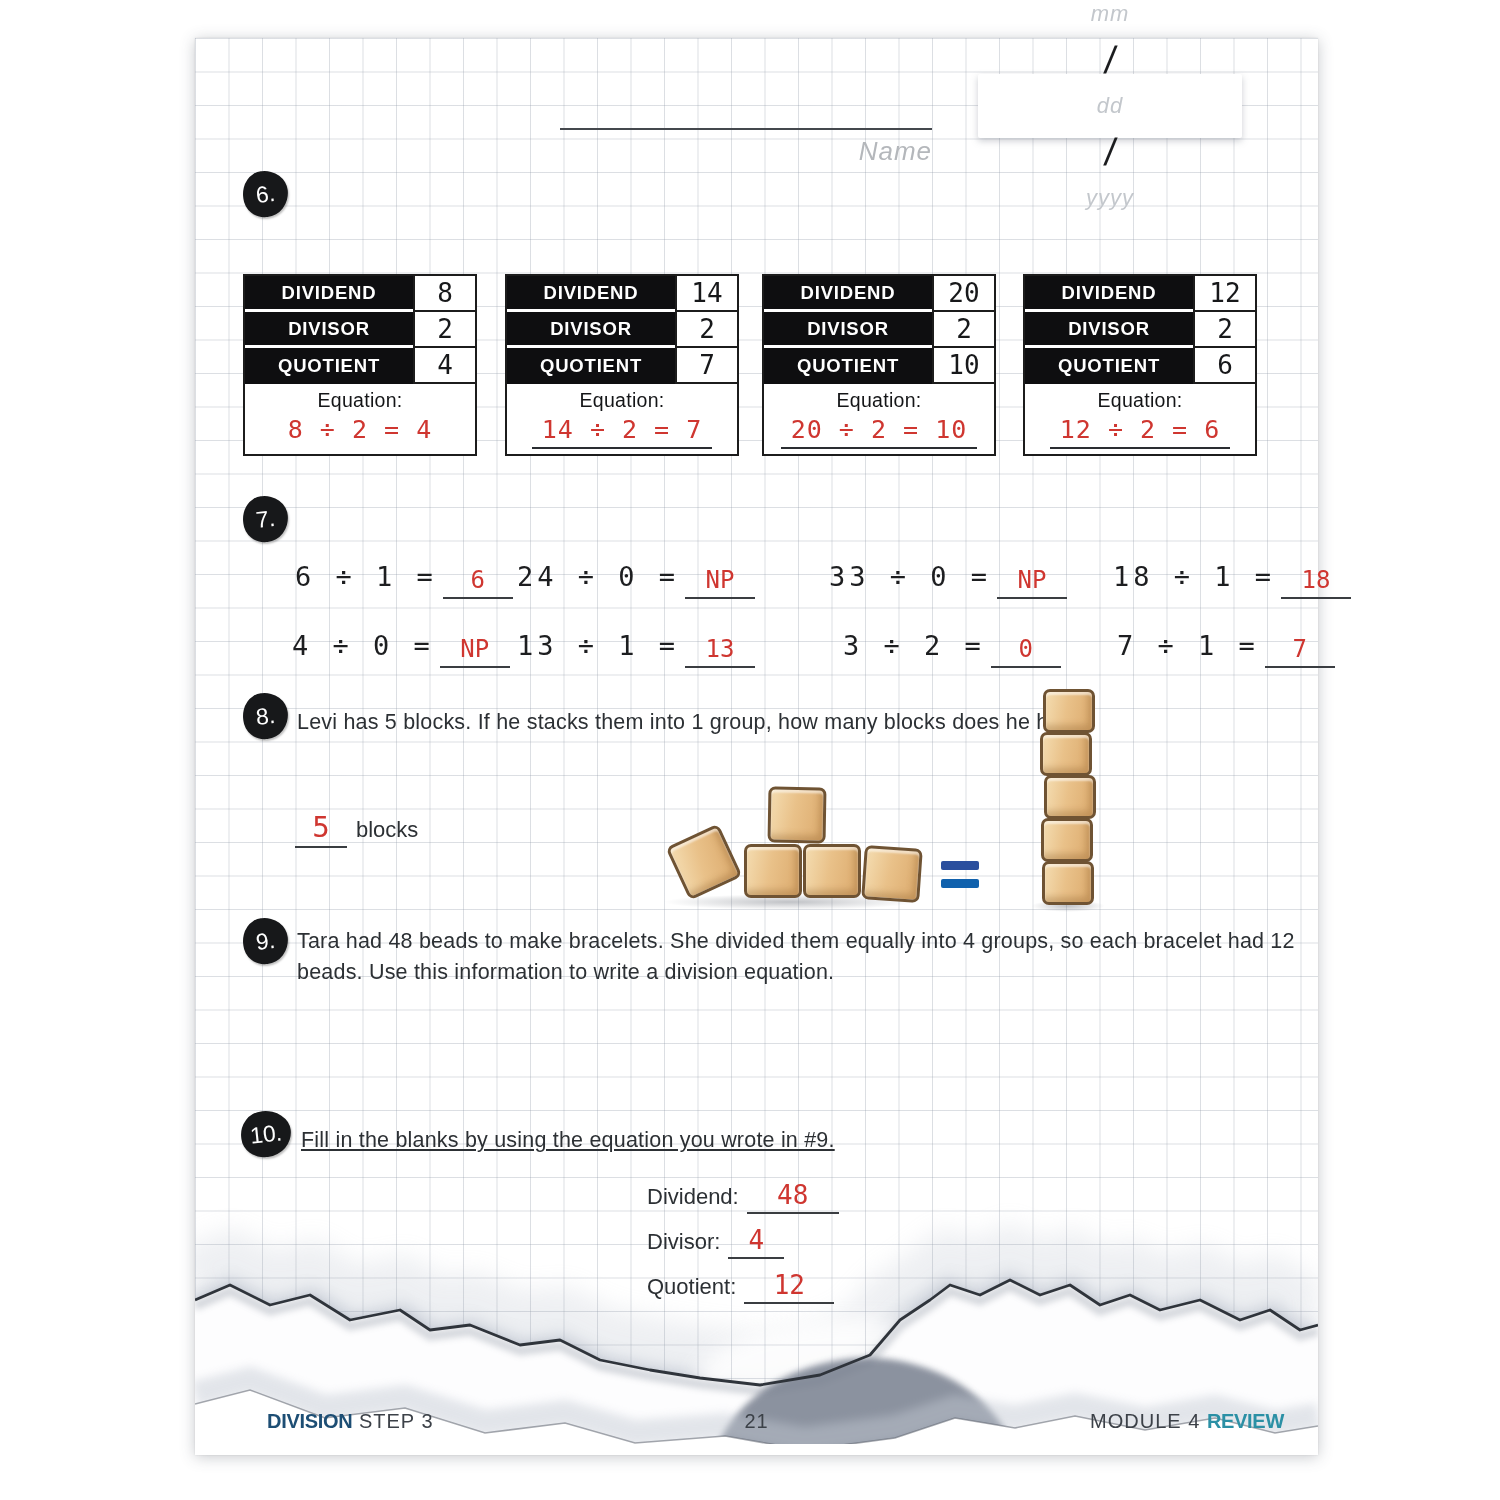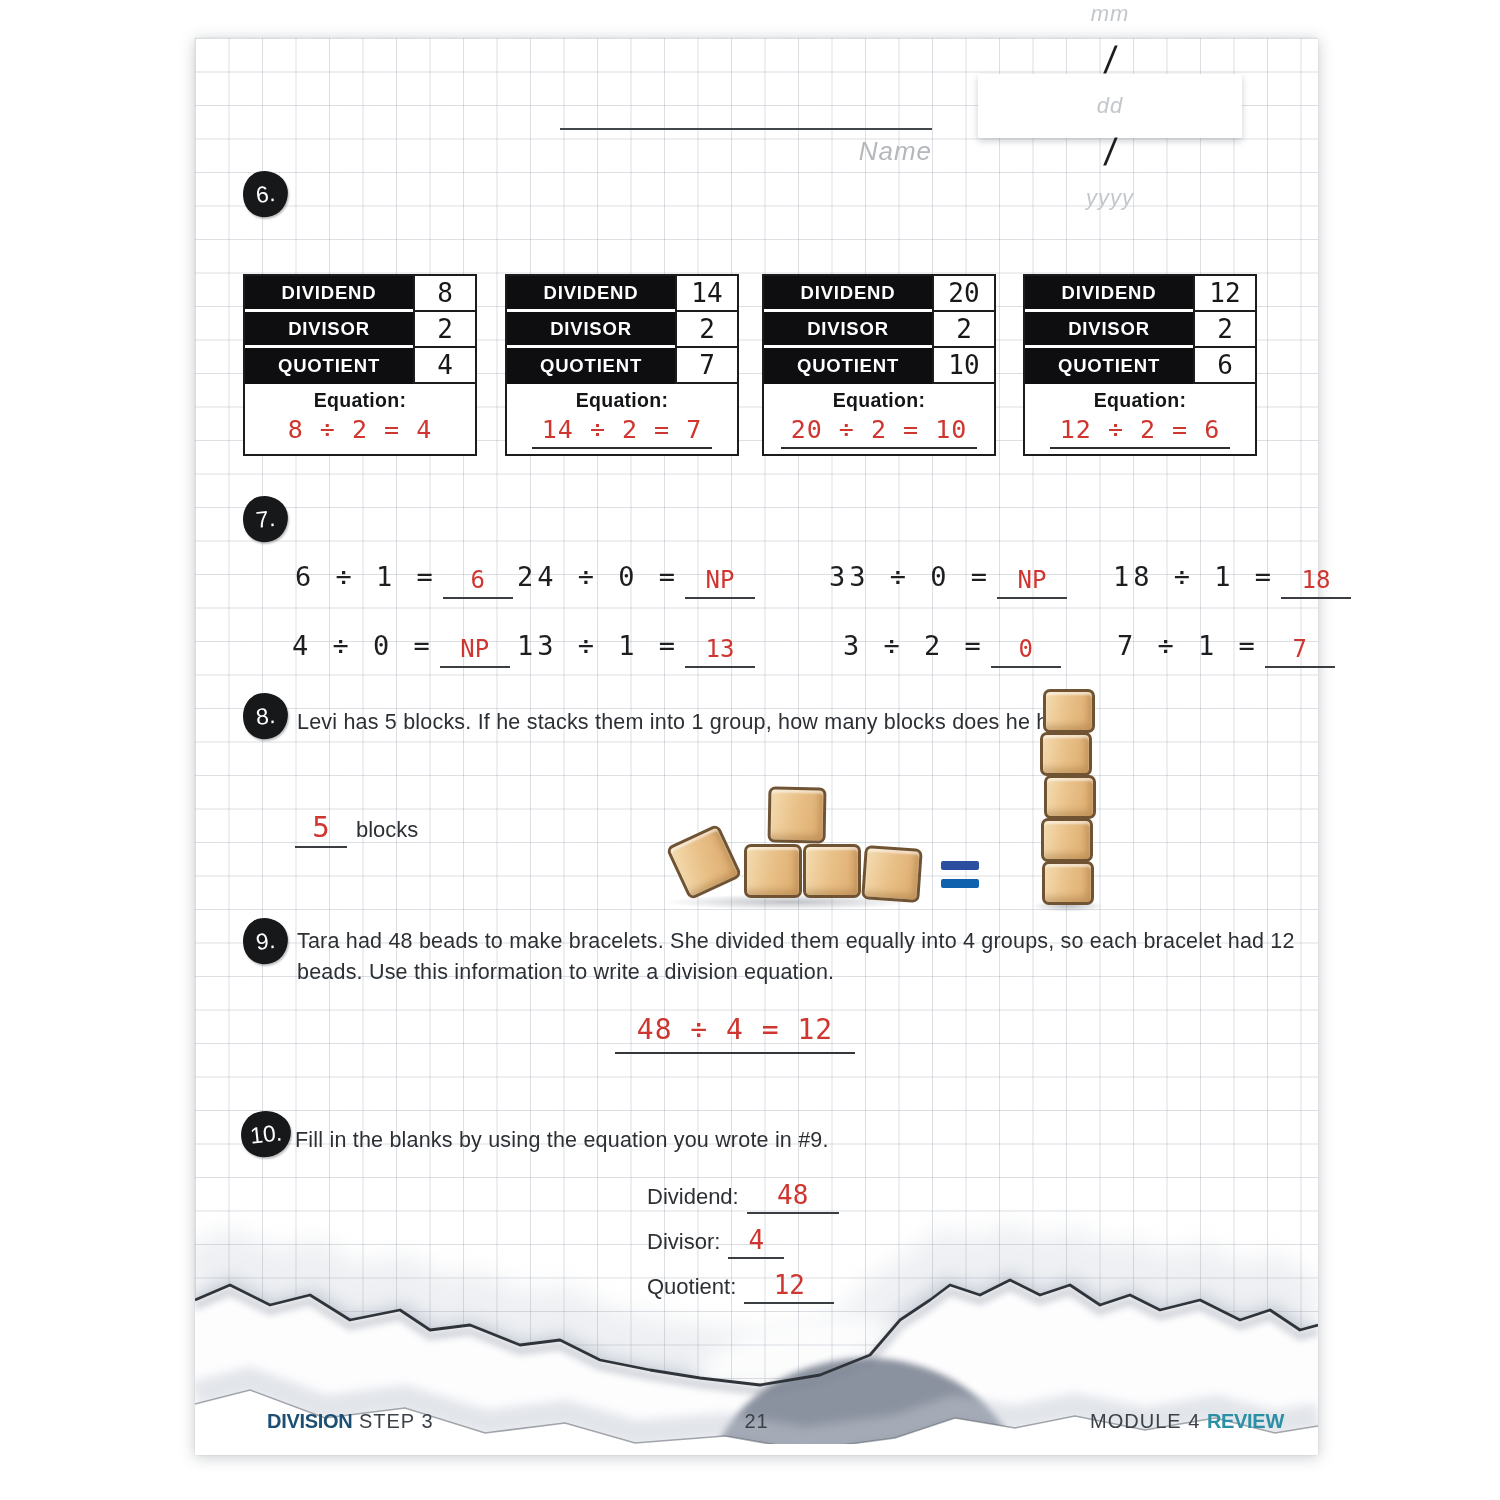--- a/index.html
+++ b/index.html
@@ -31,21 +31,21 @@
   .tbl{position:absolute;z-index:4;top:220px;width:234px;height:182px;background:#fff;
     border:2.5px solid #1c1c1c;box-sizing:border-box;margin-top:16px;}
   .trow{display:flex;height:36px;}
   .tlabel{flex:1;background:#0e0e10;color:#fff;display:flex;align-items:center;justify-content:center;
     font-weight:700;font-size:18.5px;letter-spacing:.8px;border-bottom:3px solid #fff;box-sizing:border-box;}
   .trow:nth-child(3) .tlabel{border-bottom:none;}
   .tval{width:62px;display:flex;align-items:center;justify-content:center;border-left:2.5px solid #1c1c1c;
     border-bottom:2.5px solid #1c1c1c;box-sizing:border-box;font-family:"DejaVu Sans Mono",monospace;
     font-size:26px;color:#17181a;}
   .teq{text-align:center;padding-top:5px;}
-  .teq-label{font-weight:700;font-size:19.5px;color:#141517;letter-spacing:.3px;}
+  .teq-label{font-weight:400;font-size:19.5px;color:#141517;letter-spacing:.3px;}
   .teq-val{display:inline-block;margin-top:3px;font-family:"DejaVu Sans Mono",monospace;font-size:25px;
     color:#cf3630;letter-spacing:1px;padding:0 10px 3px;}
   .teq-val.u{border-bottom:2.5px solid #2a2d31;}
   
   .prob{position:absolute;z-index:4;white-space:nowrap;}
   .expr{font-family:"DejaVu Sans Mono",monospace;font-size:27px;color:#1d1e20;letter-spacing:4px;}
   .ans{display:inline-block;width:70px;text-align:center;border-bottom:2.5px solid #3a3d41;
     font-family:"DejaVu Sans Mono",monospace;font-size:24px;color:#cf3630;margin-left:6px;
     padding-bottom:3px;transform:translateY(2px);}
   
@@ -228,24 +228,23 @@
   <div class="eqbar" style="left:746px;top:823px;background:#2b4f9e;"></div>
   <div class="eqbar" style="left:746px;top:841px;background:#1061ad;"></div>
   <div class="cube" style="left:848px;top:651px;width:52px;height:44px;"></div>
   <div class="cube" style="left:845px;top:694px;width:52px;height:44px;"></div>
   <div class="cube" style="left:849px;top:737px;width:52px;height:44px;"></div>
   <div class="cube" style="left:846px;top:780px;width:52px;height:44px;"></div>
   <div class="cube" style="left:847px;top:823px;width:52px;height:44px;"></div>
 
   <div class="abs qnum" style="left:48px;top:880px;">9.</div>
   <div class="abs qtext" style="left:102px;top:888px;width:1045px;">Tara had 48 beads to make bracelets. She divided them equally into 4 groups, so each bracelet had 12 beads. Use this information to write a division equation.</div>
-  <div class="abs eq9 hw red">48 ÷ 4 = 12</div>
 
   <div class="abs qnum" style="left:46px;top:1073px;width:50px;">10.</div>
-  <div class="abs qtext" style="left:100px;top:1087px;width:900px;">Fill in the blanks by using the equation you wrote in #9.</div>
+  <div class="abs qtext" style="left:106px;top:1087px;width:900px;text-decoration:underline;">Fill in the blanks by using the equation you wrote in #9.</div>
   <div class="abs" style="left:452px;top:1142px;">
     <div class="field f0"><span>Dividend:</span><span class="fval hw red">48</span></div>
     <div class="field f1"><span>Divisor:</span><span class="fval hw red">4</span></div>
     <div class="field f2"><span>Quotient:</span><span class="fval hw red">12</span></div>
   </div>
 
   <div class="abs footer" style="left:58px;">
     <span class="f-strong-blue">DIVISION</span>
     <span>STEP 3</span>
   </div>

